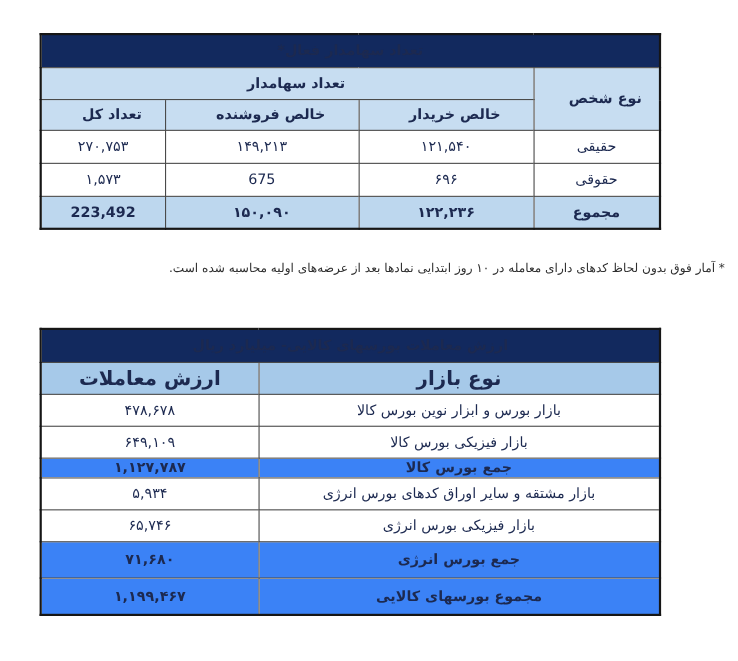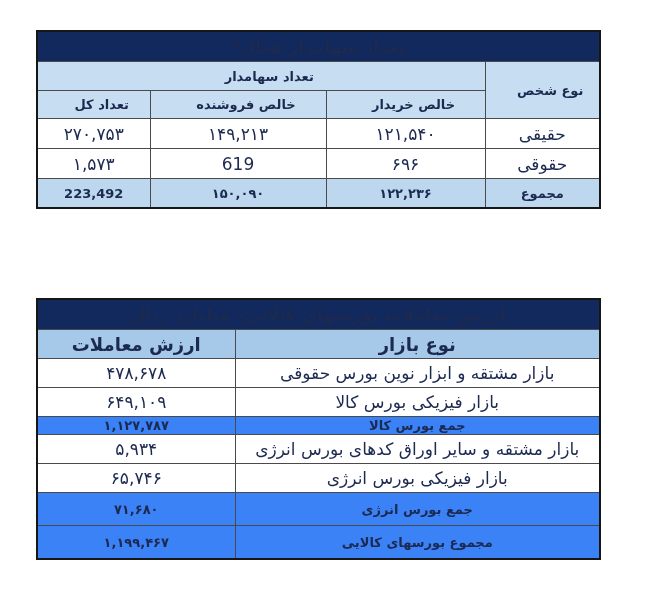--- a/index.html
+++ b/index.html
@@ -3,21 +3,21 @@
 <meta charset="utf-8">
 <style>
   html,body { margin:0; padding:0; background:#ffffff; font-family:"DejaVu Sans", sans-serif; }
   .canvas { position:relative; width:671px; height:601px; background:#ffffff; overflow:hidden; direction:rtl; }
 
   table.tbl { border-collapse:collapse; table-layout:fixed; position:absolute; border:2px solid #161616; background:#ffffff; }
   #shareholders-table { top:30px; right:70px; width:563px; }
   #commodity-table   { top:298px; right:70px; width:563px; }
 
   .tbl td { border:1px solid #4a4a4a; text-align:center; vertical-align:middle;
-            color:#1c2950; font-size:17px; padding:1px 4px; overflow:hidden; white-space:nowrap; }
+            color:#1c2950; font-size:13px; padding:1px 4px; overflow:hidden; white-space:nowrap; }
 
   .title-cell { background:#12295E; color:#D9E6F5; font-weight:bold; font-size:14px; height:27px; border:1px solid #12295E; }
 
   
   #shareholders-table .hdr   { background:#C7DDF1; font-weight:bold; font-size:13px; height:26px;padding-left:20px; }
   #shareholders-table .sub   { height:25px; }
   #shareholders-table .data  { height:27px; background:#ffffff; }
   #shareholders-table .total td { background:#BDD7EE; font-weight:bold; height:26px; font-size:13px; }
 
   
@@ -56,48 +56,49 @@
       </tr>
       <tr class="data">
         <td class="data">حقیقی</td>
         <td class="data">۱۲۱,۵۴۰</td>
         <td class="data">۱۴۹,۲۱۳</td>
         <td class="data">۲۷۰,۷۵۳</td>
       </tr>
       <tr class="data">
         <td class="data">حقوقی</td>
         <td class="data">۶۹۶</td>
-        <td class="data">619</td>
+        <td class="data">675</td>
         <td class="data">۱,۵۷۳</td>
       </tr>
       <tr class="total">
         <td>مجموع</td>
         <td>۱۲۲,۲۳۶</td>
         <td>۱۵۰,۰۹۰</td>
         <td>223,492</td>
       </tr>
     </tbody>
   </table>
 
+  <div class="footnote">* آمار فوق بدون لحاظ کدهای دارای معامله در ۱۰ روز ابتدایی نمادها بعد از عرضه‌های اولیه محاسبه شده است.</div>
 
   <table class="tbl" id="commodity-table">
     <colgroup>
       <col style="width:365px">
       <col style="width:198px">
     </colgroup>
     <tbody>
       <tr>
         <td class="title-cell" colspan="2">ارزش معاملات بورسهای کالایی- میلیارد ریال</td>
       </tr>
       <tr>
         <td class="hdr">نوع بازار</td>
         <td class="hdr">ارزش معاملات</td>
       </tr>
       <tr class="data">
-        <td class="data">بازار مشتقه و ابزار نوین بورس حقوقی</td>
+        <td class="data">بازار بورس و ابزار نوین بورس کالا</td>
         <td class="data">۴۷۸,۶۷۸</td>
       </tr>
       <tr class="data">
         <td class="data">بازار فیزیکی بورس کالا</td>
         <td class="data">۶۴۹,۱۰۹</td>
       </tr>
       <tr class="hl">
         <td>جمع بورس کالا</td>
         <td>۱,۱۲۷,۷۸۷</td>
       </tr>

